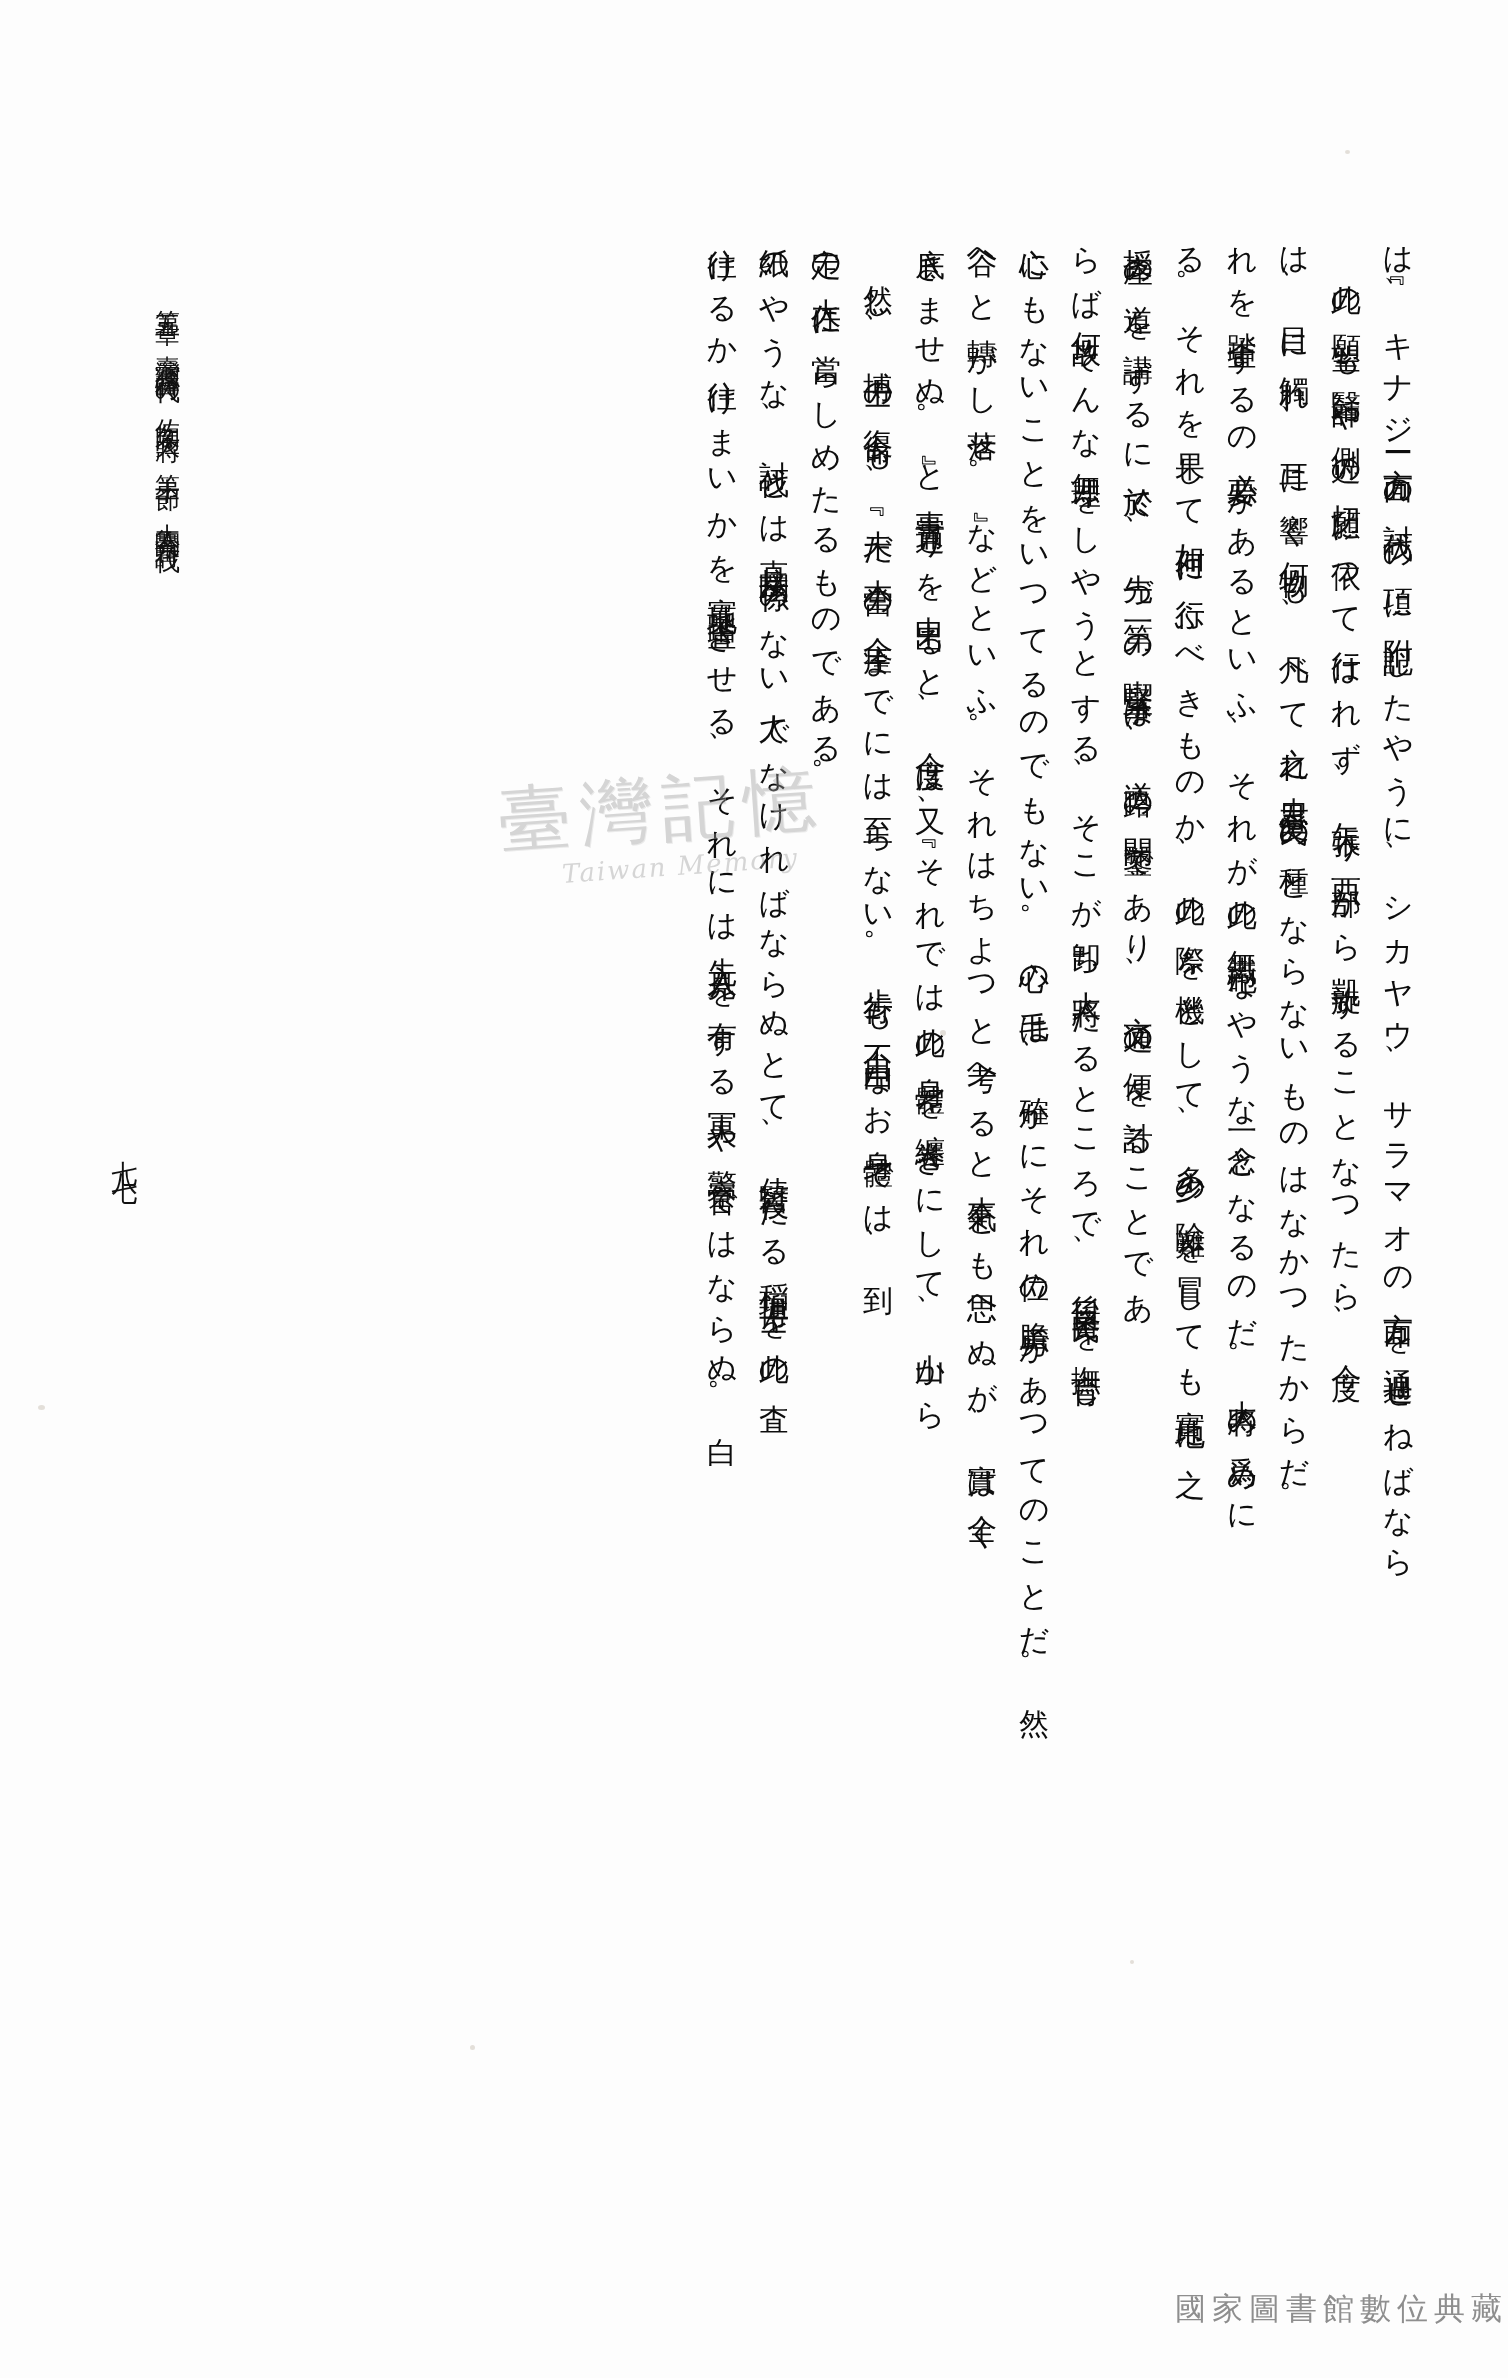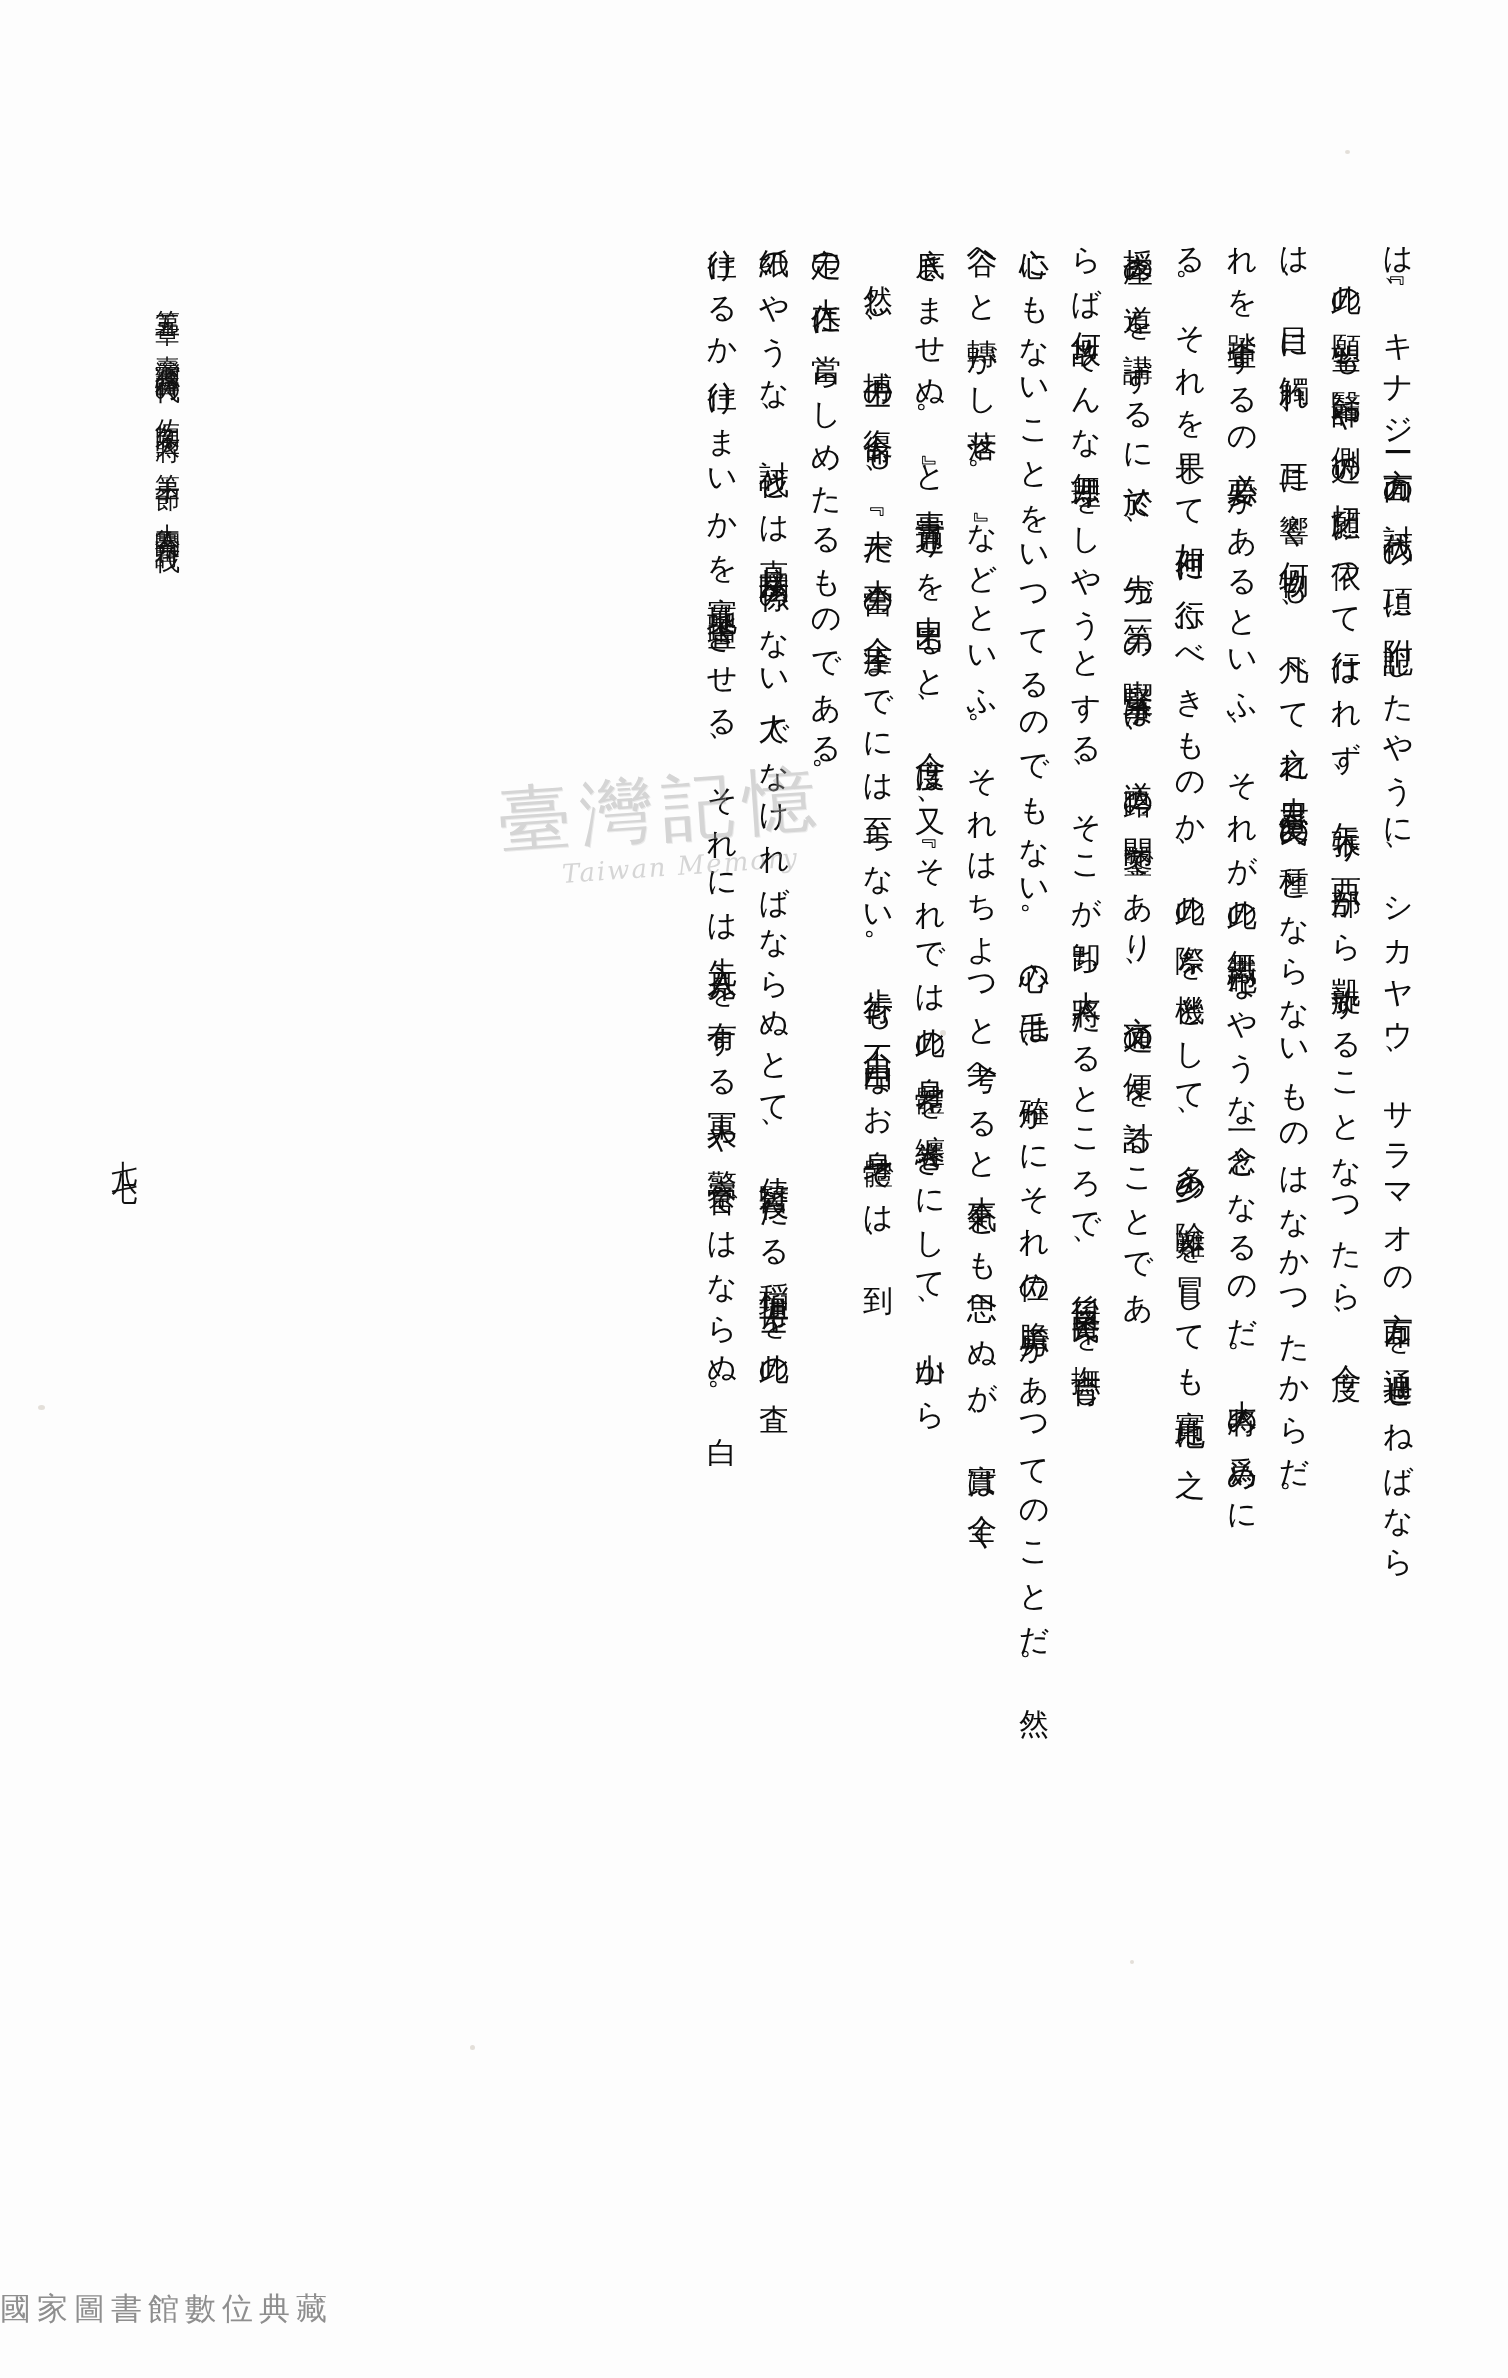--- a/index.html
+++ b/index.html
@@ -76,21 +76,21 @@
     letter-spacing: 9px;
     color: #111;
   }
 
   
   .library-stamp {
     position: absolute;
     left: 0;
     right: 0;
     bottom: 48px;
-    text-align: left;
+    text-align: right;
     font-size: 31px;
     letter-spacing: 6px;
     color: #8e8e8e;
     font-family: "DejaVu Sans", "Liberation Sans", sans-serif;
   }
 
   
   .watermark {
     position: absolute;
     left: 500px;

